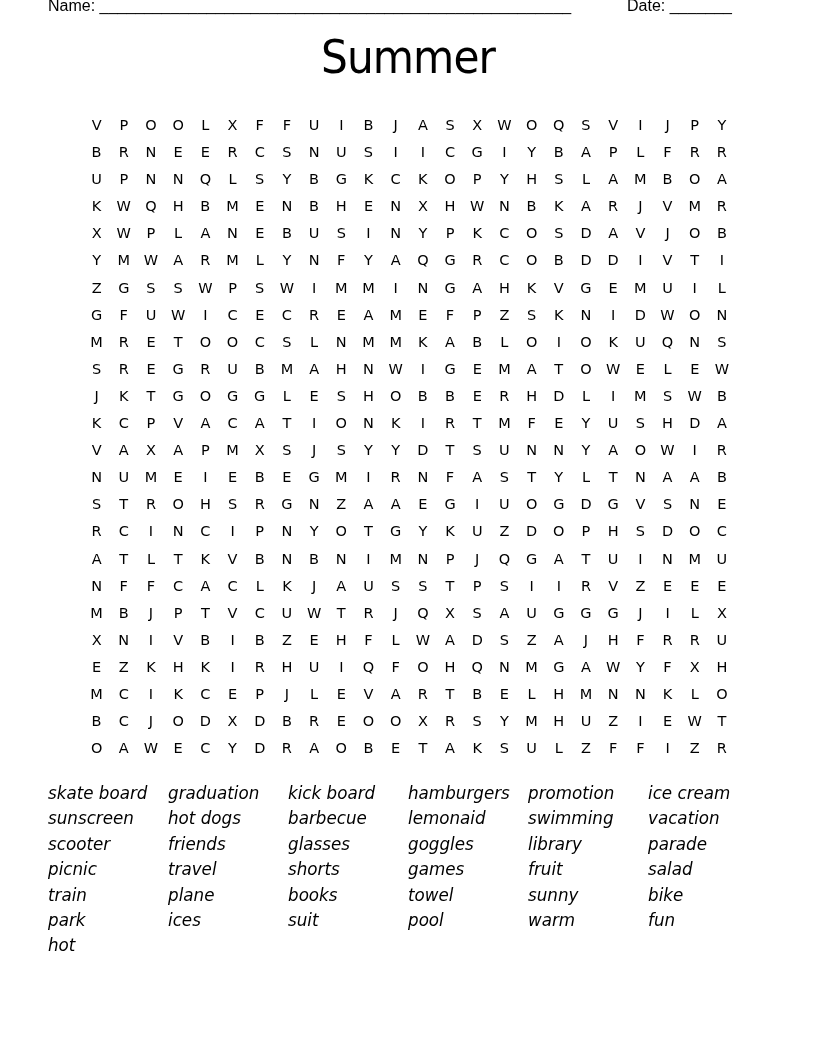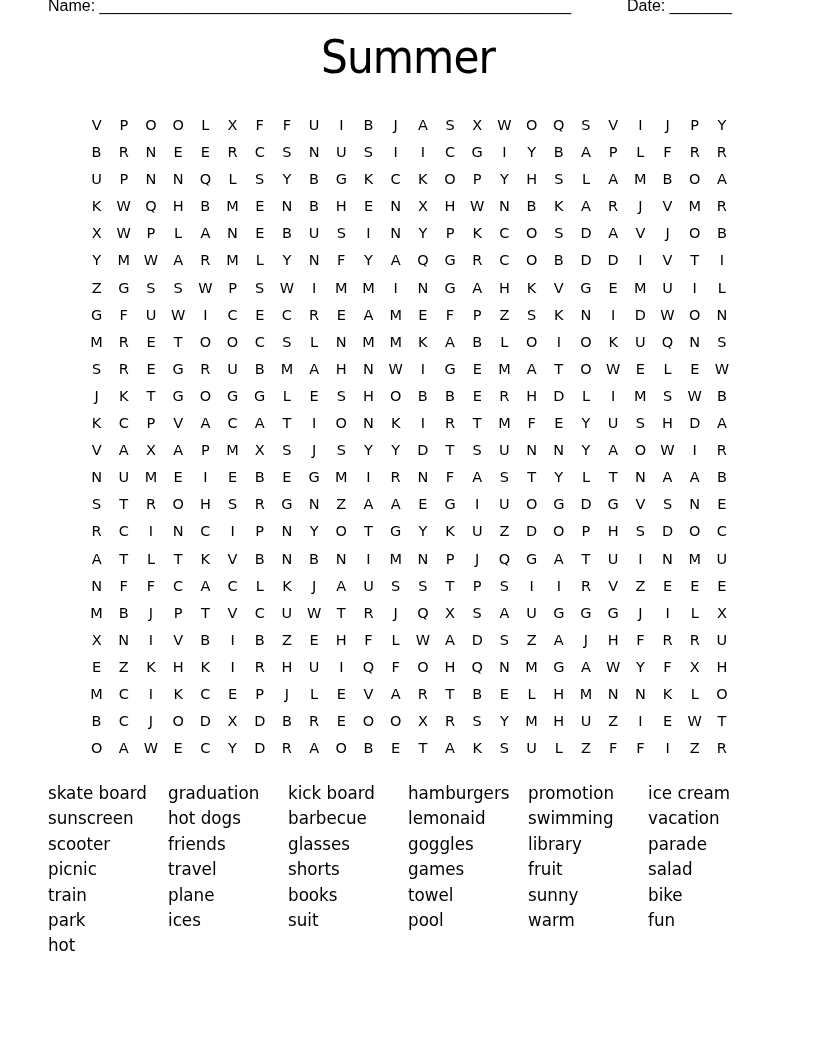--- a/index.html
+++ b/index.html
@@ -28,20 +28,21 @@
     .cell {
       text-align: center; font-size: 14.5px; line-height: 27.1px;
       font-family: "DejaVu Sans", sans-serif;
     }
     .words {
       position: absolute; left: 48px; top: 780px;
       display: grid;
       grid-template-columns: repeat(6, 120px);
       grid-auto-rows: 25.4px;
       grid-auto-flow: row;
+      font-style: italic;
     }
     .word {
       font-size: 18px; line-height: 25.4px; white-space: nowrap;
       font-family: "DejaVu Sans", sans-serif; transform-origin: left center;
       transform: scaleX(0.93);
     }
   </style>
 </head>
 <body>
 

